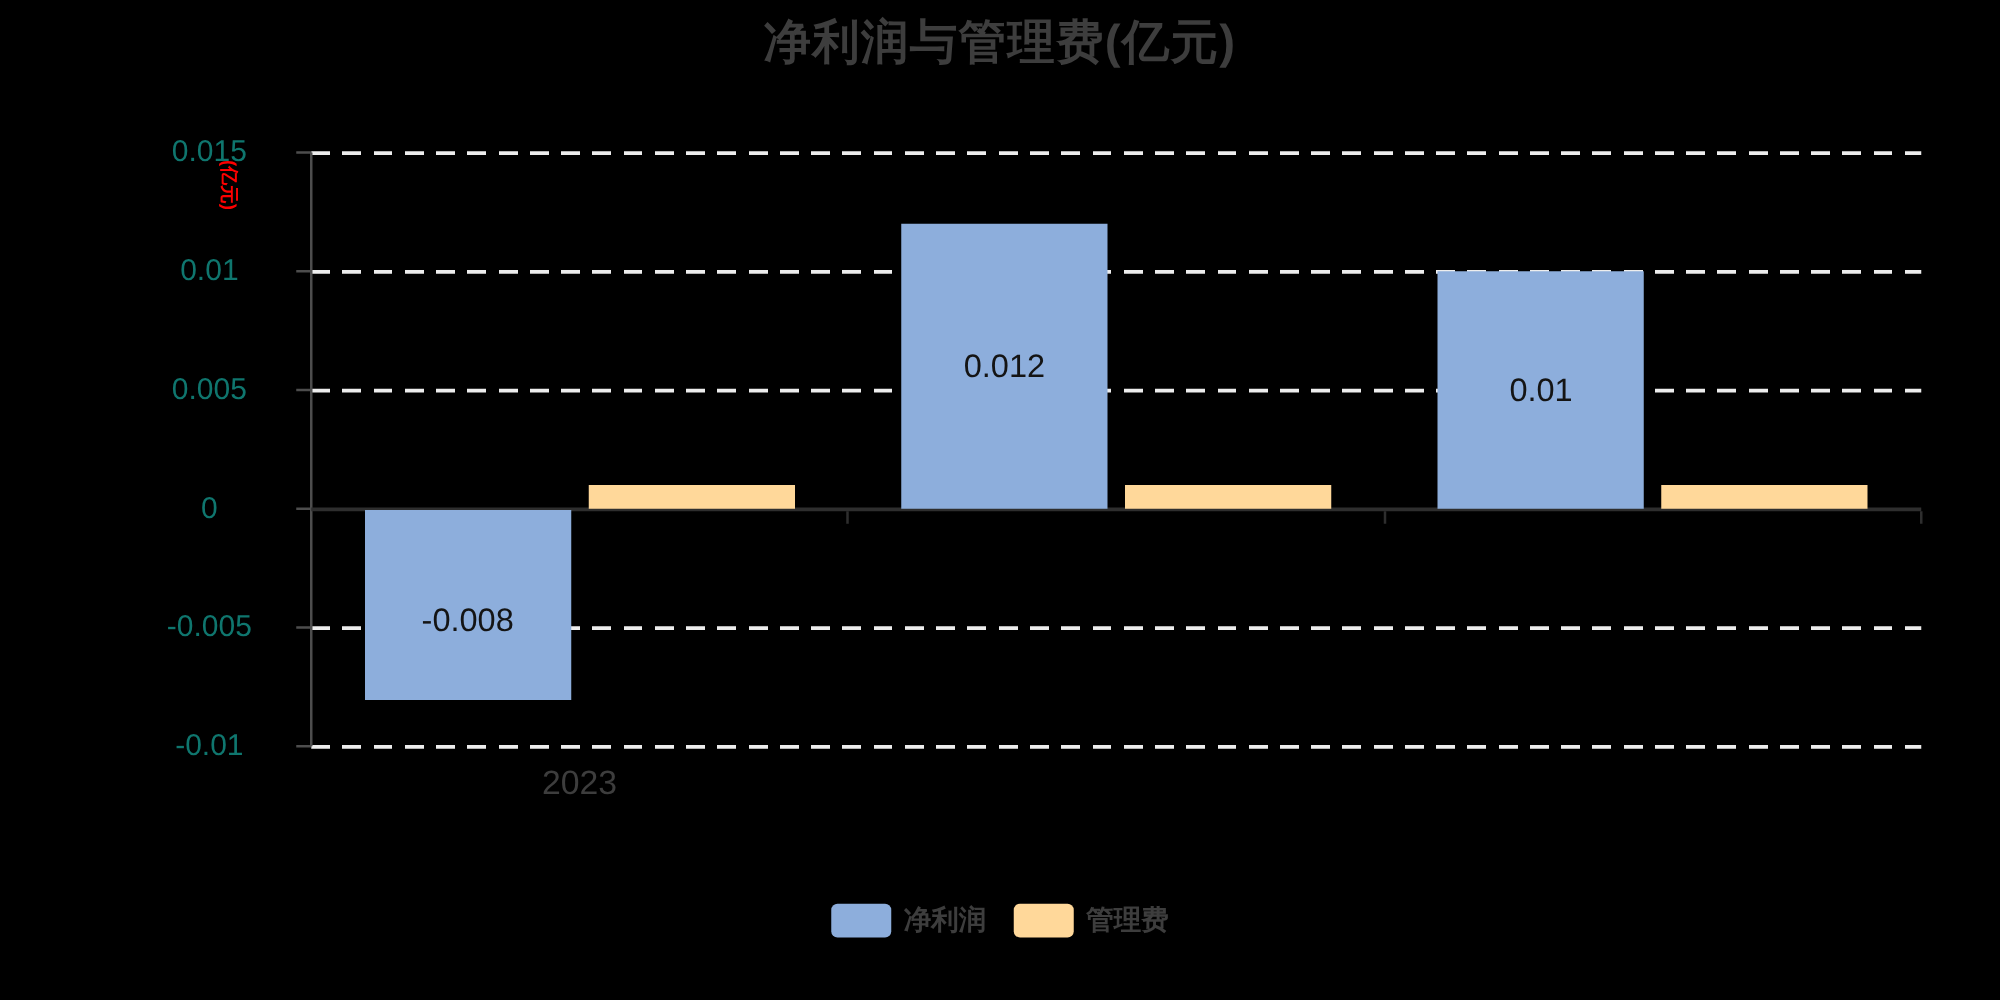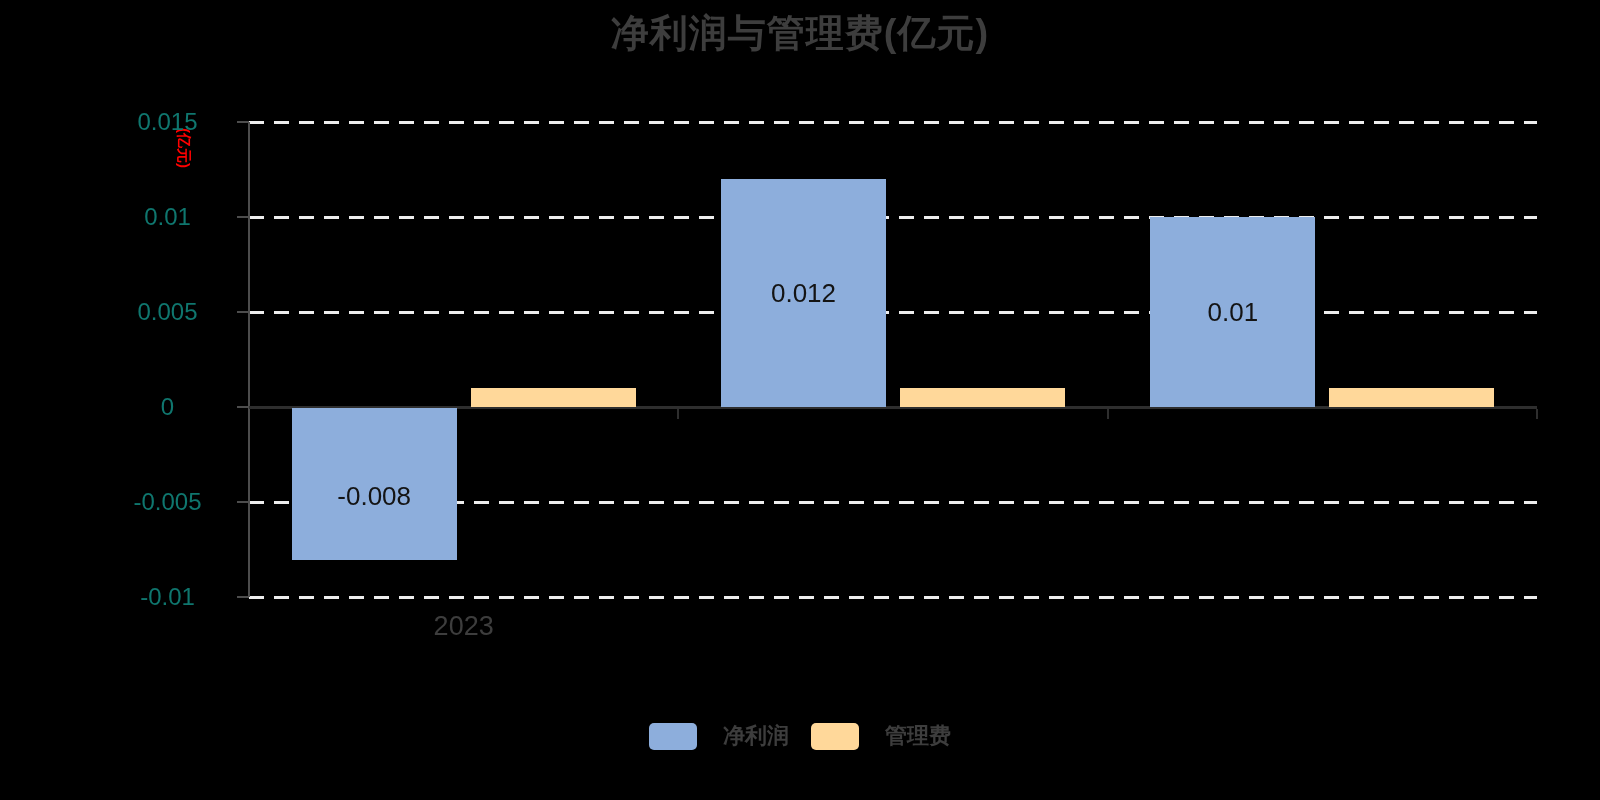--- a/index.html
+++ b/index.html
@@ -22,21 +22,21 @@
   .y-tick-label{position:absolute;width:135px;text-align:center;font-size:24px;
     color:#0f766e;line-height:28px;height:28px;}
   .zero-line{position:absolute;height:3px;background:#2e2e2e;}
   .x-tick{position:absolute;width:2px;height:10px;background:#2e2e2e;}
   .x-label{position:absolute;width:220px;text-align:center;font-size:27px;color:#3d3d3d;}
   .bar{position:absolute;}
   .bar-label{position:absolute;text-align:center;font-size:26px;color:#141414;
     transform:translate(-50%,-50%);white-space:nowrap;}
   .legend{position:absolute;top:721px;left:0;width:100%;display:flex;
     justify-content:center;align-items:center;gap:22px;}
-  .legend-item{display:flex;align-items:center;gap:26px;}
+  .legend-item{display:flex;align-items:center;gap:10px;}
   .legend-swatch{width:48px;height:27px;border-radius:5px;}
   .legend-label{font-size:22px;font-weight:bold;color:#3d3d3d;}
   .source-note{
     position:absolute;top:769px;left:0;width:100%;text-align:center;
     font-size:18px;font-weight:bold;color:#b8860b;letter-spacing:0.5px;
   }
 </style>
 </head>
 <body>
 

